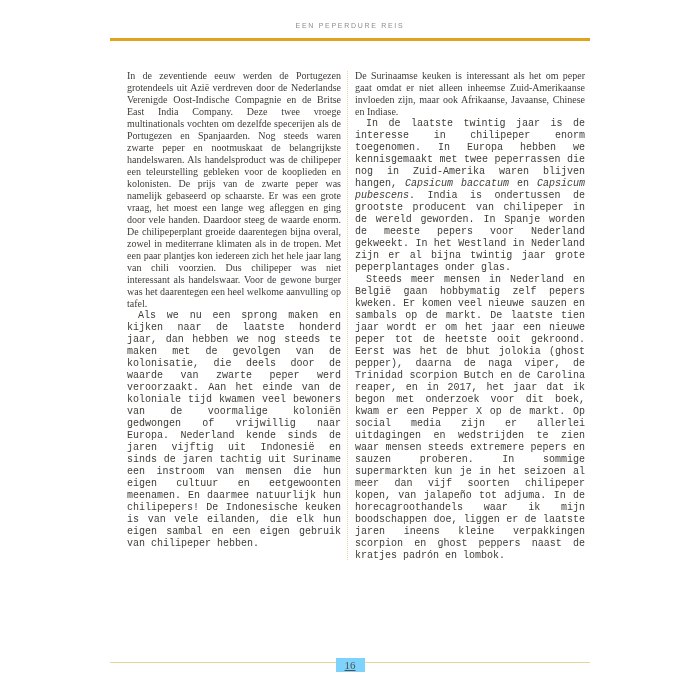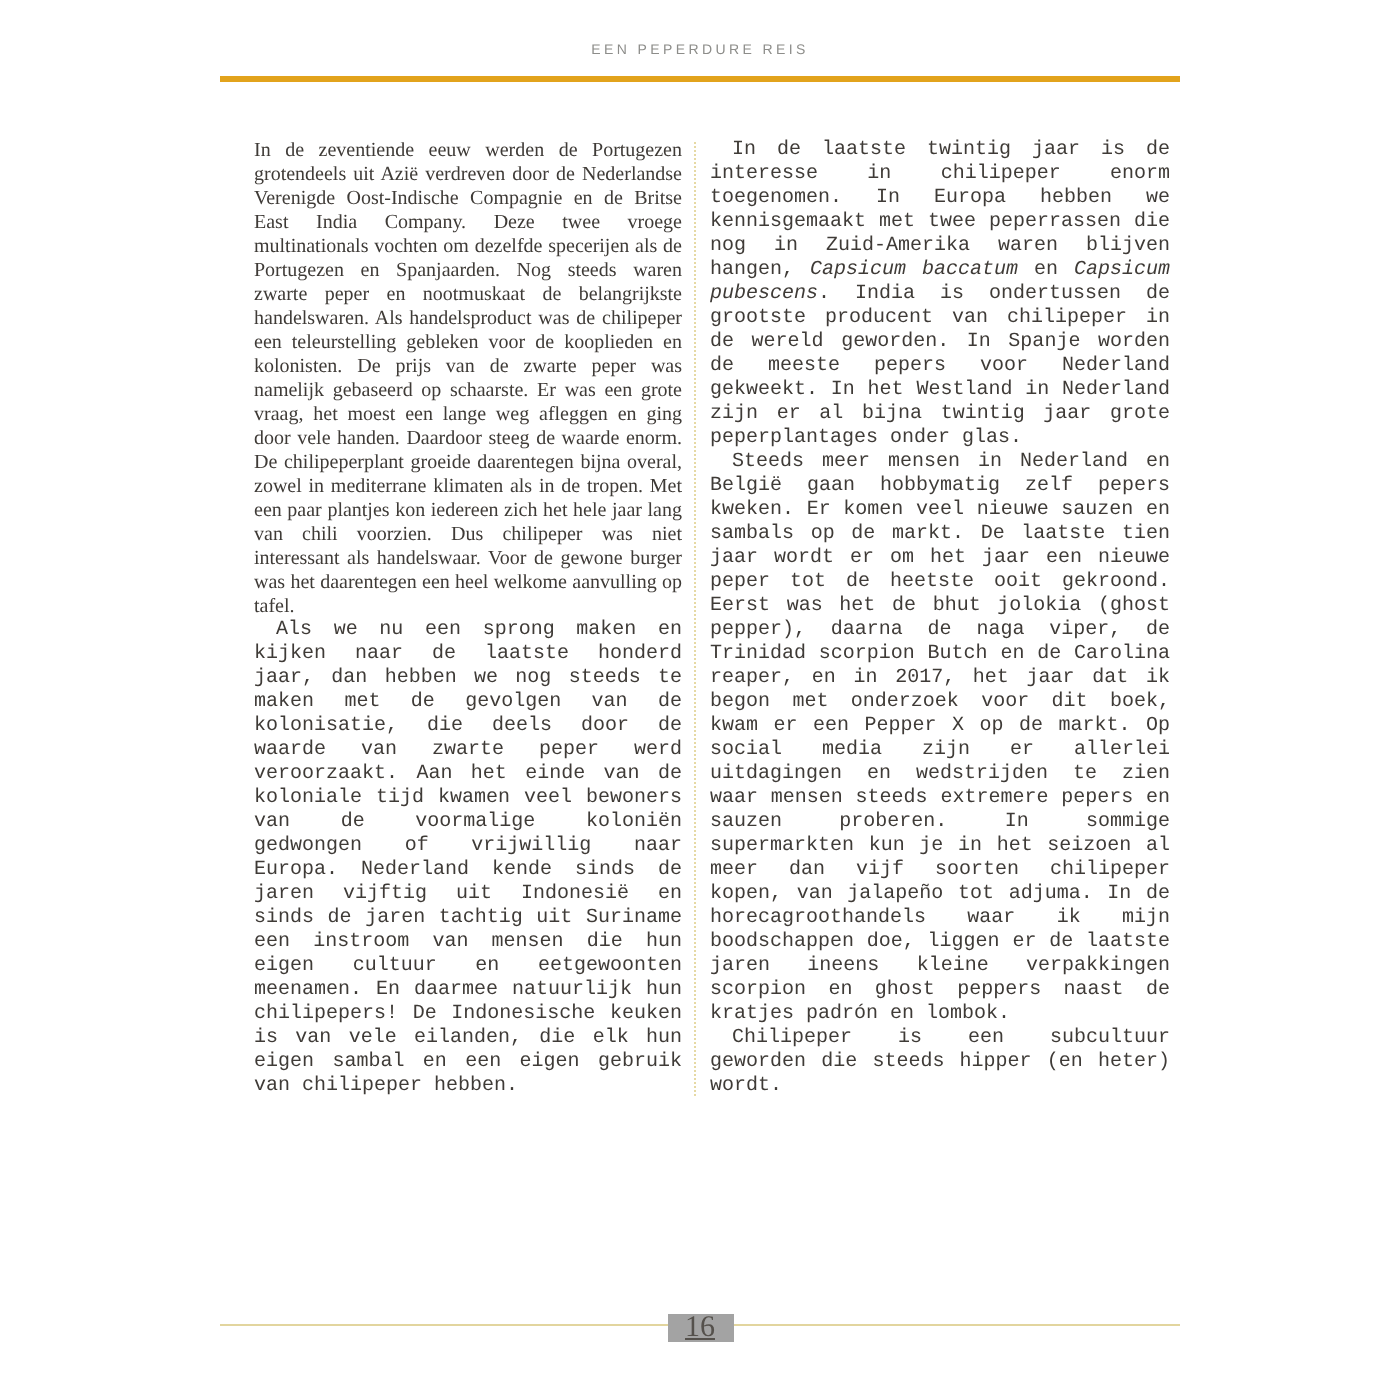--- a/index.html
+++ b/index.html
@@ -41,43 +41,43 @@
 
   .footer{
     position:absolute;left:110px;width:480px;top:655px;height:14px;
     text-align:center;
   }
   .footer-line{
     position:absolute;left:0;right:0;top:7px;height:1px;
     background:#e2d59e;
   }
   .page-number{
-    position:relative;display:inline-block;background:#a3a3a3;
-    padding:0 9px;font-size:15px;line-height:14px;color:#55514c;text-decoration:underline;
+    position:relative;display:inline-block;background:#7dd3fc;
+    padding:0 9px;font-size:11px;line-height:14px;color:#55514c;text-decoration:underline;
   }
 </style>
 </head>
 <body>
 
 <div class="page">
 
   <div class="running-header">EEN PEPERDURE REIS</div>
 
   <div class="accent-rule"></div>
 
   <div class="content">
     <div class="col col-left">
         <p><span>In de zeventiende eeuw werden de Portugezen grotendeels uit Azië verdreven door de Nederlandse Verenigde Oost-Indische Compagnie en de Britse East India Company. Deze twee vroege multinationals vochten om dezelfde specerijen als de Portugezen en Spanjaarden. Nog steeds waren zwarte peper en nootmuskaat de belangrijkste handelswaren. Als handelsproduct was de chilipeper een teleurstelling gebleken voor de kooplieden en kolonisten. De prijs van de zwarte peper was namelijk gebaseerd op schaarste. Er was een grote vraag, het moest een lange weg afleggen en ging door vele handen. Daardoor steeg de waarde enorm. De chilipeperplant groeide daarentegen bijna overal, zowel in mediterrane klimaten als in de tropen. Met een paar plantjes kon iedereen zich het hele jaar lang van chili voorzien. Dus chilipeper was niet interessant als handelswaar. Voor de gewone burger was het daarentegen een heel welkome aanvulling op tafel.</span></p>
         <p class="indent"><span>Als we nu een sprong maken en kijken naar de laatste honderd jaar, dan hebben we nog steeds te maken met de gevolgen van de kolonisatie, die deels door de waarde van zwarte peper werd veroorzaakt. Aan het einde van de koloniale tijd kwamen veel bewoners van de voormalige koloniën gedwongen of vrijwillig naar Europa. Nederland kende sinds de jaren vijftig uit Indonesië en sinds de jaren tachtig uit Suriname een instroom van mensen die hun eigen cultuur en eetgewoonten meenamen. En daarmee natuurlijk hun chilipepers! De Indonesische keuken is van vele eilanden, die elk hun eigen sambal en een eigen gebruik van chilipeper hebben.</span></p>
       </div>
     <div class="gutter"></div>
     <div class="col col-right">
+        <p><span>De Surinaamse keuken is interessant als het om peper gaat omdat er niet alleen inheemse Zuid-Amerikaanse invloeden zijn, maar ook Afrikaanse, Javaanse, Chinese en Indiase.</span></p>
         <p class="indent"><span>In de laatste twintig jaar is de interesse in chilipeper enorm toegenomen. In Europa hebben we kennisgemaakt met twee peperrassen die nog in Zuid-Amerika waren blijven hangen, </span><i>Capsicum baccatum</i><span> en </span><i>Capsicum pubescens</i><span>. India is ondertussen de grootste producent van chilipeper in de wereld geworden. In Spanje worden de meeste pepers voor Nederland gekweekt. In het Westland in Nederland zijn er al bijna twintig jaar grote peperplantages onder glas.</span></p>
         <p class="indent"><span>Steeds meer mensen in Nederland en België gaan hobbymatig zelf pepers kweken. Er komen veel nieuwe sauzen en sambals op de markt. De laatste tien jaar wordt er om het jaar een nieuwe peper tot de heetste ooit gekroond. Eerst was het de bhut jolokia (ghost pepper), daarna de naga viper, de Trinidad scorpion Butch en de Carolina reaper, en in 2017, het jaar dat ik begon met onderzoek voor dit boek, kwam er een Pepper X op de markt. Op social media zijn er allerlei uitdagingen en wedstrijden te zien waar mensen steeds extremere pepers en sauzen proberen. In sommige supermarkten kun je in het seizoen al meer dan vijf soorten chilipeper kopen, van jalapeño tot adjuma. In de horecagroothandels waar ik mijn boodschappen doe, liggen er de laatste jaren ineens kleine verpakkingen scorpion en ghost peppers naast de kratjes padrón en lombok.</span></p>
-        <p class="indent"><span>Chilipeper is een subcultuur geworden die steeds hipper (en heter) wordt.</span></p>
       </div>
   </div>
 
   <div class="footer">
     <div class="footer-line"></div>
     <span class="page-number">16</span>
   </div>
 
 </div>
 

